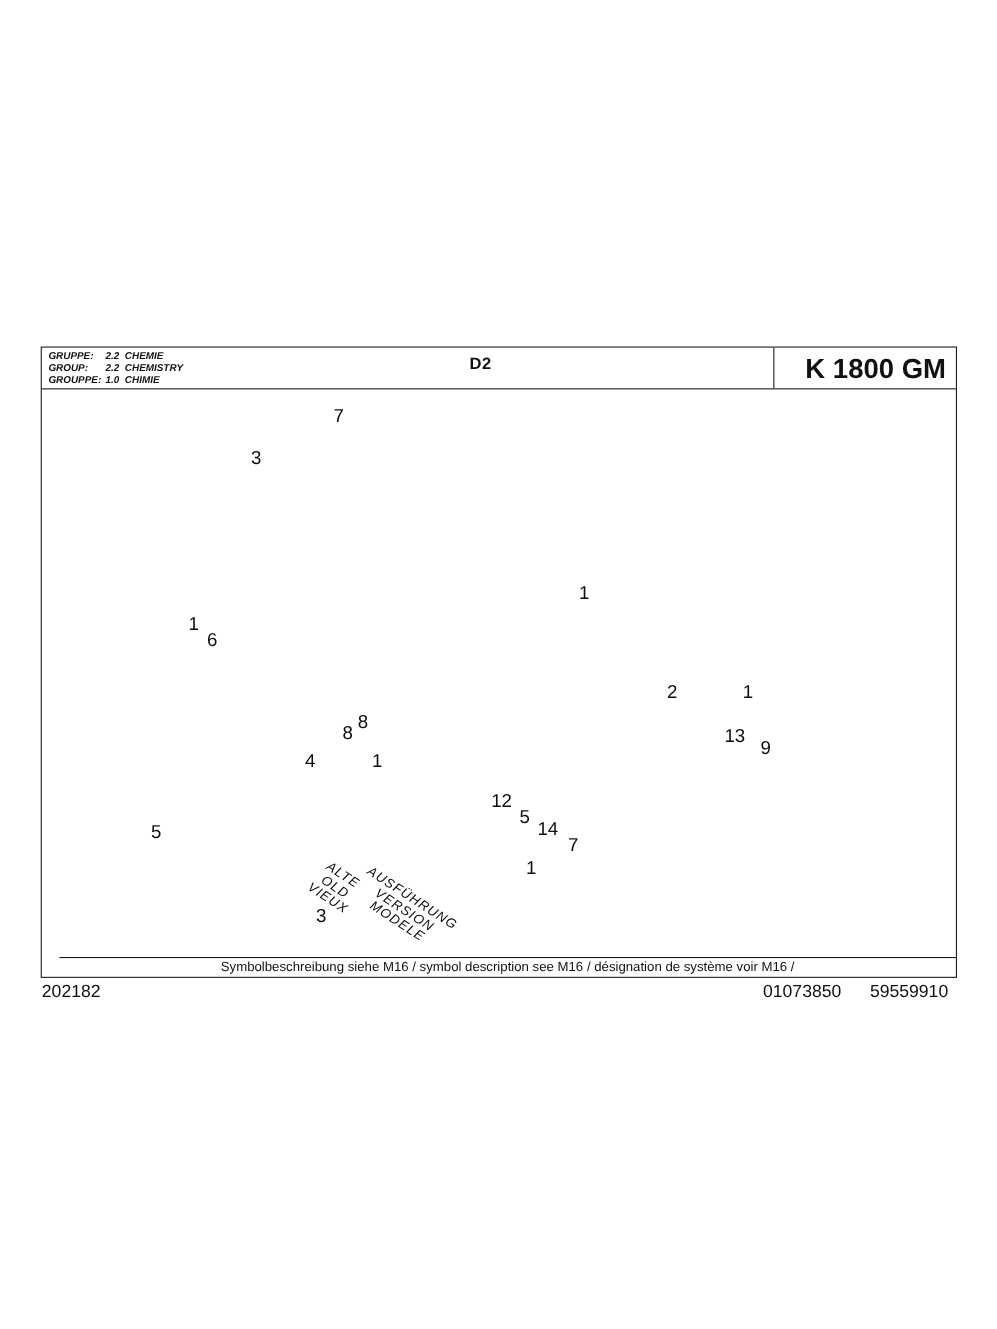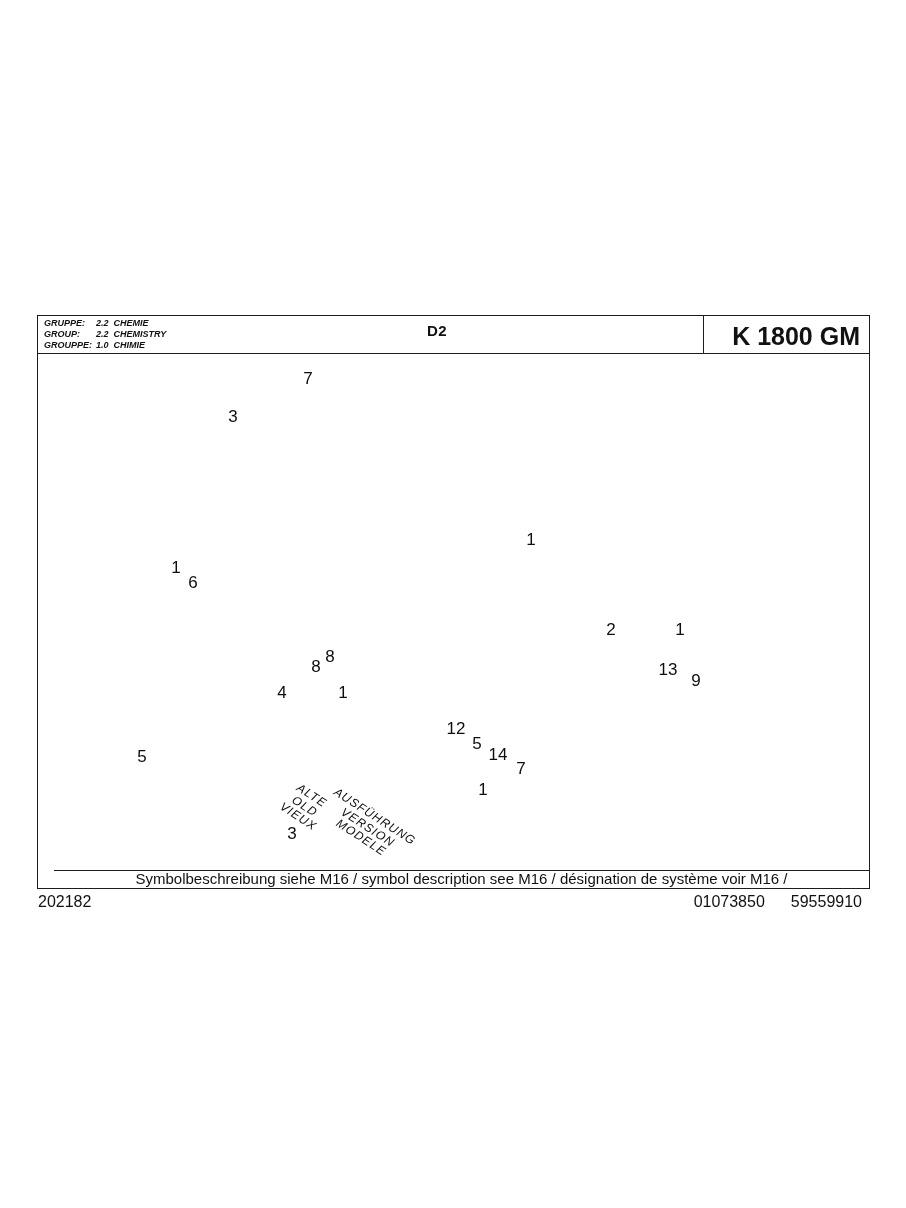--- a/index.html
+++ b/index.html
@@ -3,21 +3,21 @@
 <meta charset="utf-8">
 <style>
   html,body{margin:0;padding:0;background:#fff;}
   body{width:906px;height:1208px;position:relative;font-family:"Liberation Sans",sans-serif;color:#111;overflow:hidden;}
   .frame{position:absolute;left:37px;top:315px;width:833px;height:574px;border:1.6px solid #1c1c1c;box-sizing:border-box;background:#fff;}
   .header-strip{position:absolute;left:0;top:0;right:0;height:37px;border-bottom:1.6px solid #1c1c1c;}
   .hrow{position:absolute;left:6px;font-size:9px;font-weight:bold;line-height:11px;white-space:pre;font-style:italic;}
   .hrow .lab{display:inline-block;width:52px;}
   .header-code{position:absolute;left:349px;top:6px;width:100px;text-align:center;font-size:15px;font-weight:bold;letter-spacing:.5px;}
   .header-model{position:absolute;right:0;top:0;bottom:0;width:166px;border-left:1.4px solid #1c1c1c;box-sizing:border-box;text-align:right;font-size:25px;font-weight:bold;padding:6px 9px 0 0;}
-  .symbol-strip{position:absolute;left:16px;right:0;bottom:0;height:17px;border-top:1.2px solid #1c1c1c;text-align:center;font-size:15px;line-height:16px;}
+  .symbol-strip{position:absolute;left:16px;right:0;bottom:0;height:17px;border-top:1.2px solid #1c1c1c;text-align:center;font-size:12px;line-height:16px;}
   .bottom-row{position:absolute;left:37px;top:893px;width:833px;height:15px;font-size:16px;}
   .doc-left{position:absolute;left:1px;top:0;}
   .doc-right{position:absolute;right:8px;top:0;display:flex;gap:26px;align-items:flex-end;}
   .callout{position:absolute;transform:translate(-50%,-50%);font-size:17px;line-height:17px;color:#0e0e0e;}
   .rot-label{position:absolute;transform:translate(-50%,-50%) rotate(33deg);font-style:italic;font-size:12px;line-height:12.5px;letter-spacing:1px;white-space:pre;text-align:center;color:#0e0e0e;}
   svg{position:absolute;left:0;top:0;}
   .cl{stroke:#3a3a3a;stroke-width:1;fill:none;}
   .pt{stroke:#242424;stroke-width:1.3;fill:#fff;}
   .ptn{stroke:#242424;stroke-width:1.1;fill:none;}
   .thin{stroke:#2e2e2e;stroke-width:.8;fill:none;}

